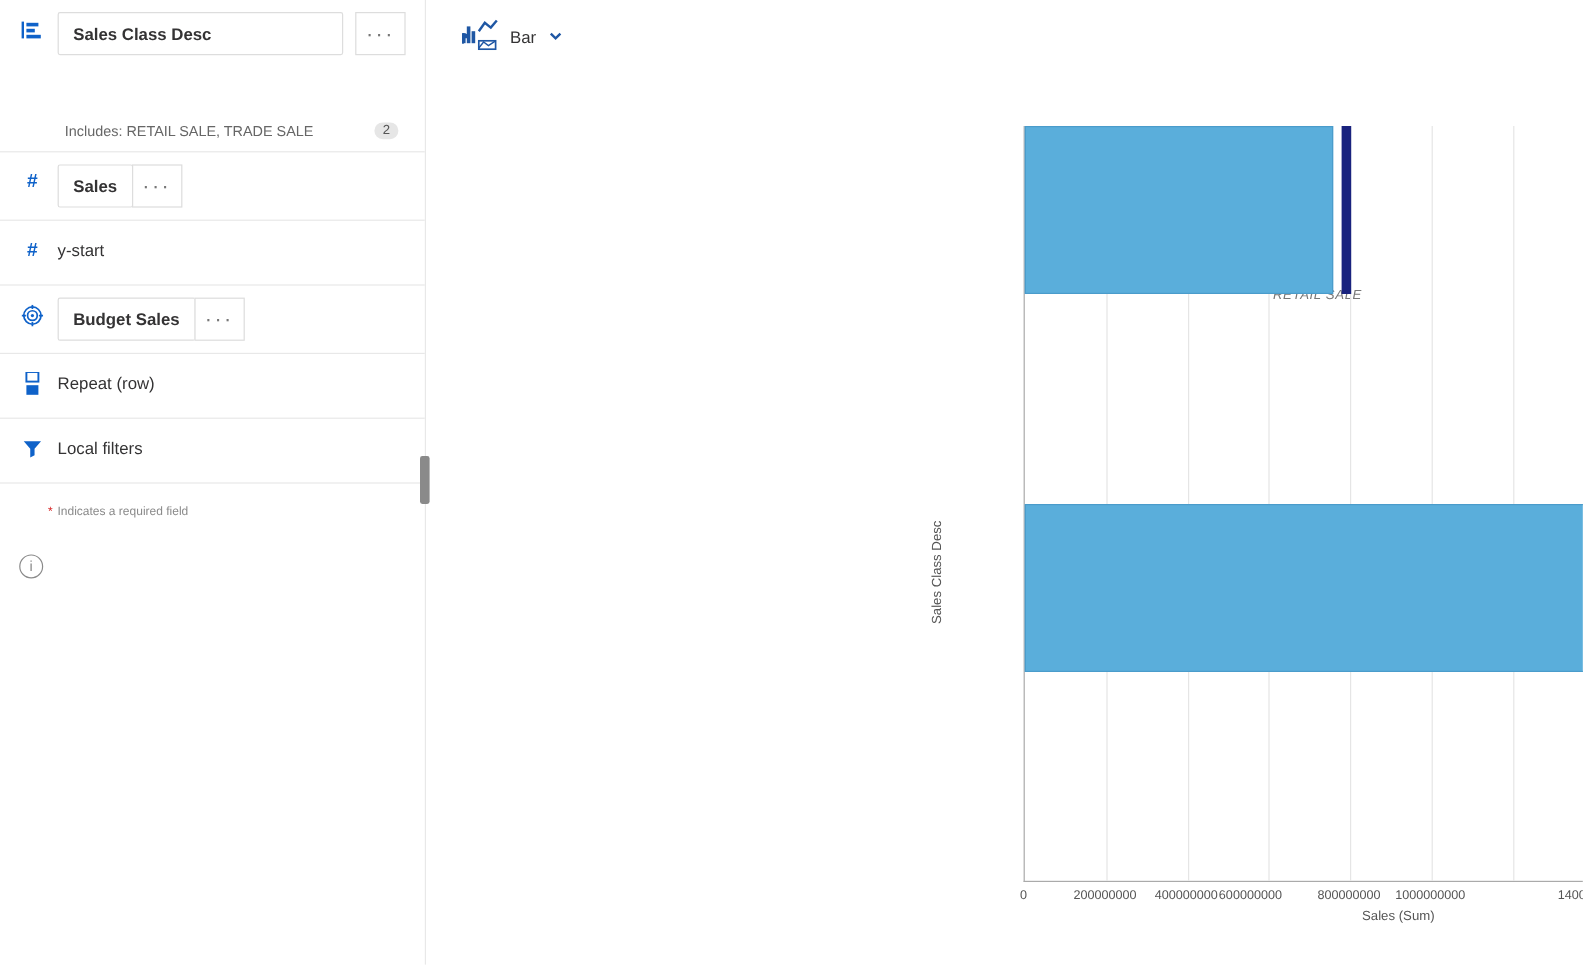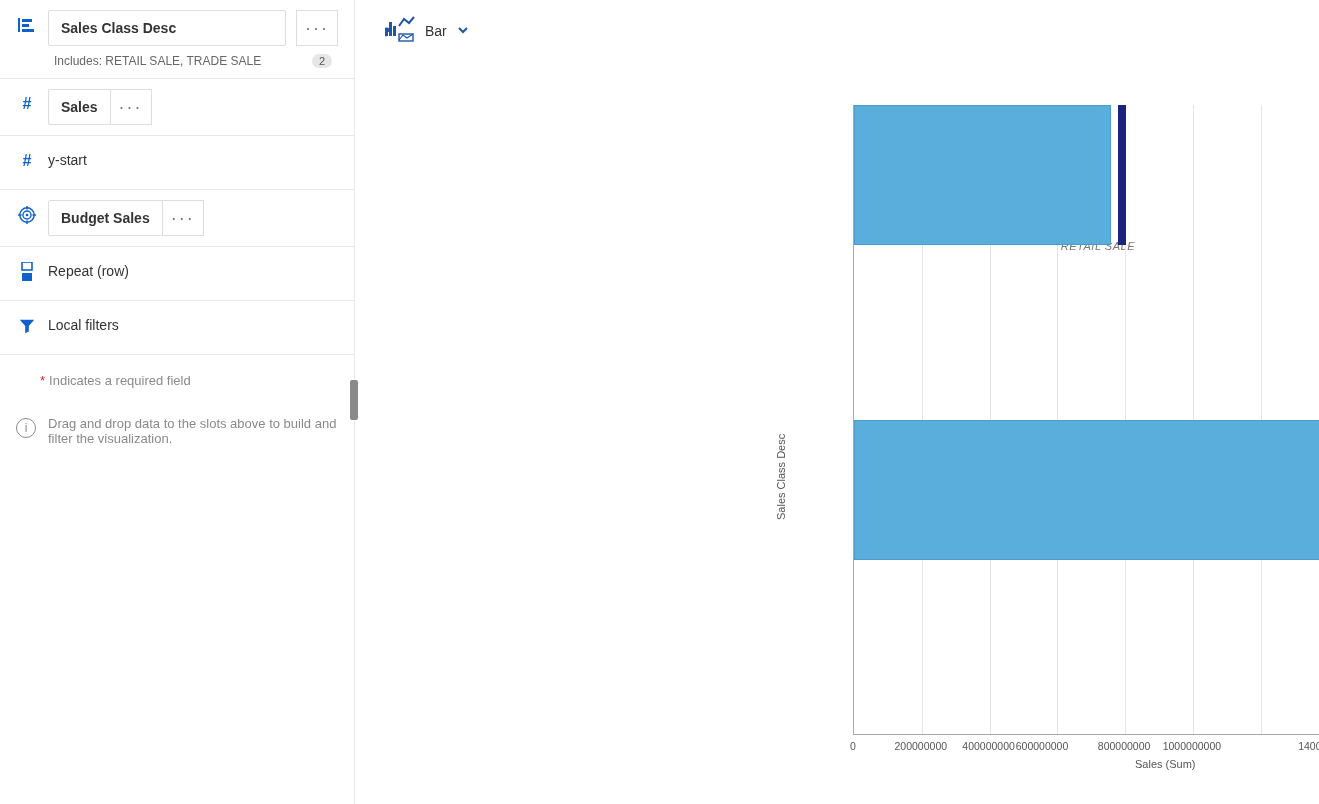--- a/index.html
+++ b/index.html
@@ -77,37 +77,38 @@
     flex: 1;
   }
   .includes-row {
     display: flex;
     align-items: center;
     justify-content: space-between;
     gap: 8px;
     font-size: 12px;
     color: #666;
     padding: 2px 6px 0 6px;
+    margin-top: 48px;
   }
   .includes-badge {
     background: #e6e6e6;
     border-radius: 10px;
     padding: 1px 7px;
     font-size: 11px;
     color: #555;
   }
   .first-row .pill-more {
     margin-left: 10px;
   }
   .first-row .row-content {
     flex:1;
   }
   .required-note {
     padding: 18px 16px 8px 40px;
-    font-size: 13px;
+    font-size: 10px;
     color: #8a8a8a;
   }
   .required-note .star { color: #d62222; margin-right: 4px; }
   .help-row {
     padding: 20px 16px 8px 16px;
     display: flex;
     gap: 12px;
     align-items: flex-start;
     color: #8a8a8a;
     font-size: 13px;
@@ -290,21 +291,20 @@
     </span>
     <span class="row-label">Local filters</span>
   </div>
 
   <div class="required-note">
     <span class="star">*</span><span>Indicates a required field</span>
   </div>
 
   <div class="help-row">
     <span class="help-icon">i</span>
-    <span>Drag and drop data to the slots above to build and filter the visualization.</span>
   </div>
 
   <div class="splitter-handle"></div>
 </div>
 
 <div class="main">
 
   <div class="chart-type-row">
     <span>
       <svg width="30" height="26" viewBox="0 0 30 26">

